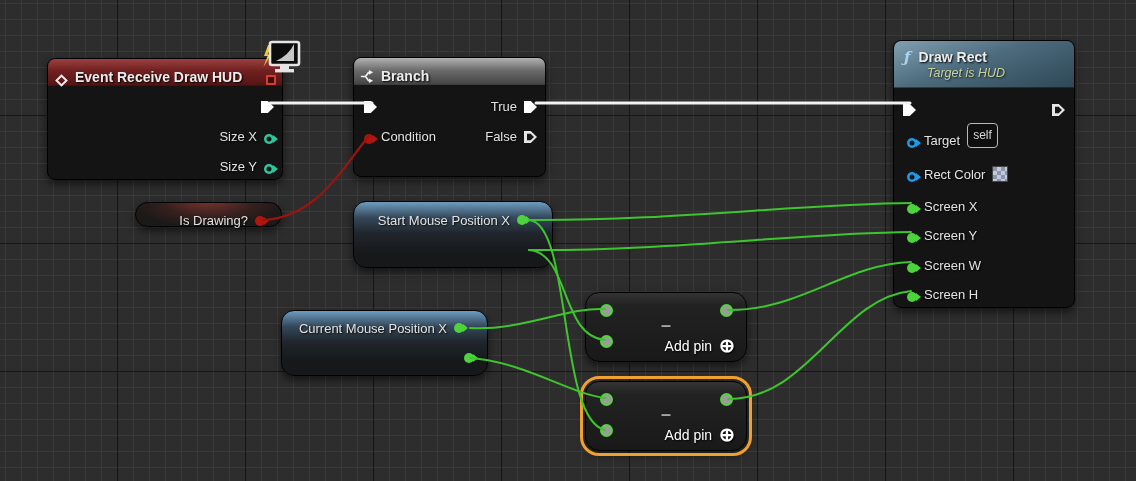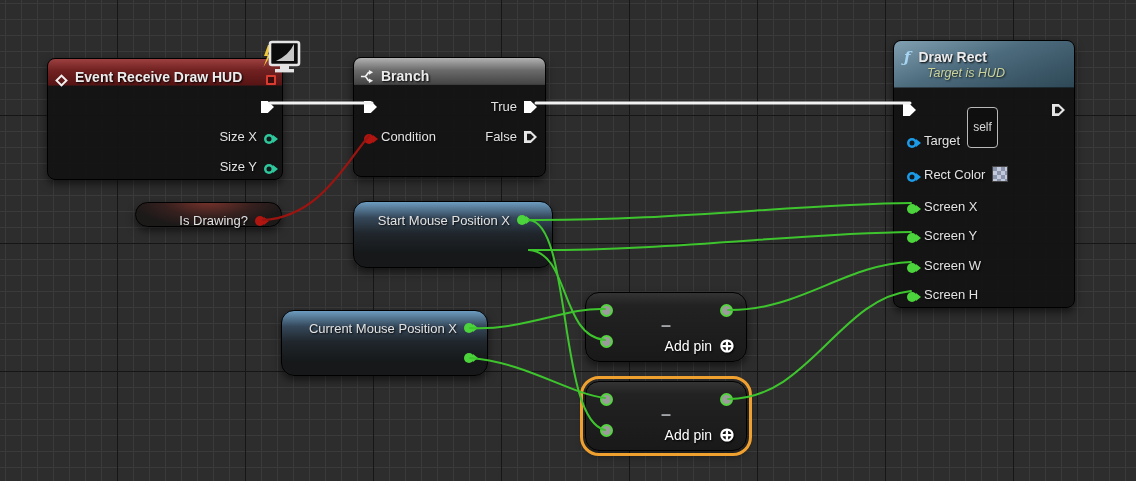--- a/index.html
+++ b/index.html
@@ -61,21 +61,21 @@
   .addpin{position:absolute;right:11px;bottom:7px;display:flex;align-items:center;gap:7px;
     color:#fff;font-size:14px;text-shadow:1px 1px 2px #000}
   .plus-circ{font-size:19px;line-height:17px;font-weight:bold}
   
   .hdr-fn{height:47px;display:flex;flex-direction:column;justify-content:center;padding:2px 10px;
     border-radius:7px 7px 0 0;border-bottom:1px solid rgba(0,0,0,.6);
     background:linear-gradient(160deg,var(--header-function-top) 0%,#4c6b7d 45%,var(--header-function-bottom) 100%)}
   .fnline{display:flex;align-items:center;gap:8px}
   .fx{font-family:"DejaVu Serif",serif;font-style:italic;font-weight:bold;font-size:15px;color:#a6d4f2}
   .subttl{font-style:italic;font-size:12.5px;color:var(--subtitle-text);padding-left:23px;text-shadow:1px 1px 2px rgba(0,0,0,.7)}
-  .selfbox{border:1px solid #b9b9b9;border-radius:4px;padding:12px 5px;font-size:12px;color:#d8d8d8;
+  .selfbox{border:1px solid #b9b9b9;border-radius:4px;padding:4px 5px;font-size:12px;color:#d8d8d8;
     line-height:15px;background:rgba(0,0,0,.25)}
   .checker{width:16px;height:16px;border:1px solid #444;flex:none;
     background:repeating-conic-gradient(var(--checker-light) 0% 25%,var(--checker-dark) 0% 50%);
     background-size:8px 8px}
   .diamond{width:9px;height:9px;border:2px solid #f0f0f0;transform:rotate(45deg);margin:0 3px;flex:none}
   .delegate{margin-left:auto;width:10px;height:10px;border:2px solid #d83b30;background:#3c0d0d;border-radius:1px;flex:none}
   #wires{position:absolute;inset:0;z-index:4;pointer-events:none}
   #screen-icon{position:absolute;left:261px;top:39px;z-index:3}
 </style>
 </head>
@@ -143,21 +143,21 @@
 </div>
 
 <div class="node pill" style="left:353px;top:201px;width:200px;height:67px;padding-top:3px">
   <div class="vrow" style="padding-right:25px">
     <span class="lbl">Start Mouse Position X</span>
     <span class="dpin p-float"></span>
   </div>
 </div>
 
 <div class="node pill" style="left:281px;top:310px;width:207px;height:66px;padding-top:2px">
-  <div class="vrow" style="padding-right:13px">
+  <div class="vrow" style="padding-right:23px">
     <span class="lbl">Current Mouse Position X</span>
     <span class="dpin p-float"></span>
   </div>
   <div class="vrow" style="padding-right:13px">
     <span class="dpin p-float"></span>
   </div>
 </div>
 
 <div class="node sub" style="left:585px;top:292px;width:162px;height:70px">
   <span class="wpin" style="left:14px;top:11px"></span>

